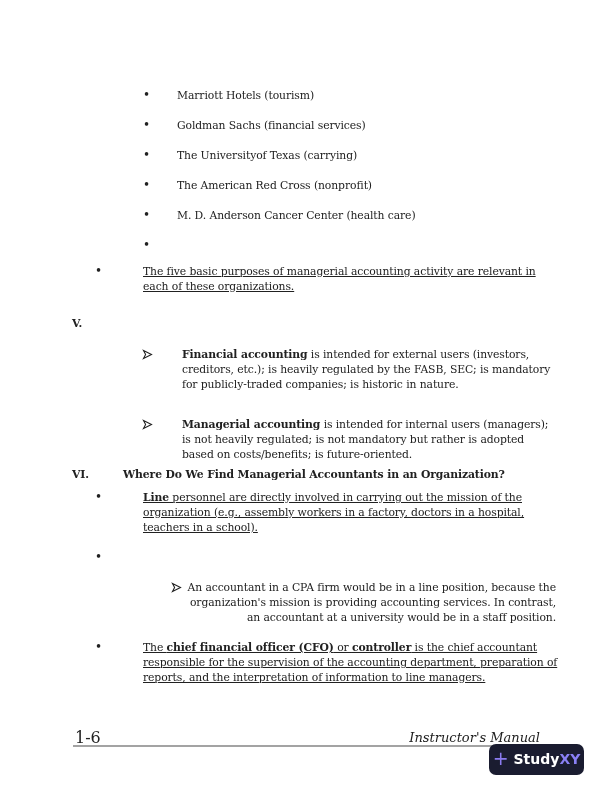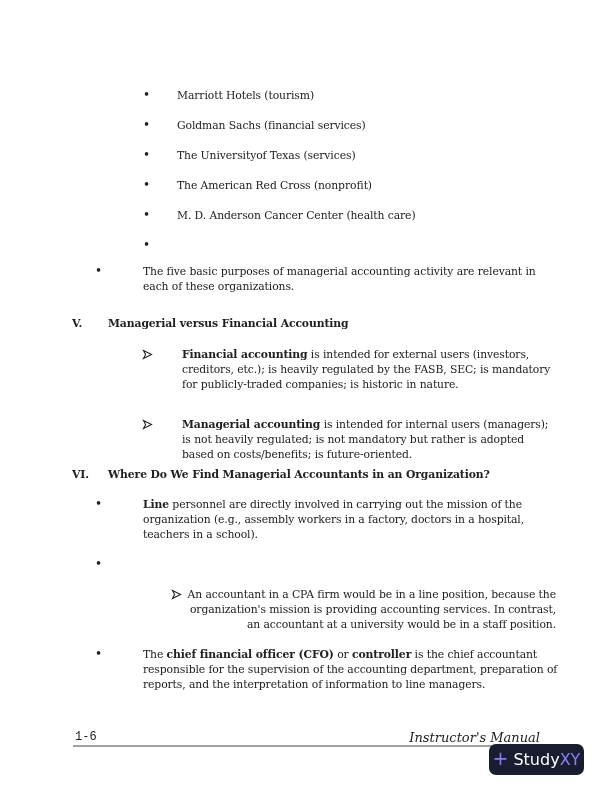--- a/index.html
+++ b/index.html
@@ -15,76 +15,76 @@
 
   
   ul.companies{list-style:none;margin:0 0 11px 0;padding:0;}
   ul.companies li{padding-left:143px;margin-bottom:15px;}
   ul.companies li:last-child{margin-bottom:11px;}
   ul.companies .marker{flex:0 0 34px;font-size:12px;}
 
   
   .level1{padding-left:95px;}
   .level1 .marker{flex:0 0 48px;font-size:12px;}
-  .level1 .txt{width:418px;}
+  .level1 .txt{width:418px;text-decoration:underline;}
 
   
   .heading{padding-left:72px;font-weight:bold;}
   .heading .num{flex:0 0 36px;}
   .heading .txt{width:440px;}
 
   
   .arrow{padding-left:142px;}
   .arrow .marker{flex:0 0 40px;padding-top:2px;}
   .arrow .txt{width:374px;}
 
   .b-five{margin-bottom:22px;}
   .h-v{margin-bottom:16px;}
   .b-fin{margin-bottom:25px;}
   .b-man{margin-bottom:5px;}
-  .h-vi{margin-bottom:15px;}
+  .h-vi{margin-bottom:8px;gap:15px;}
   .b-line{margin-bottom:15px;}
   .b-staff{margin-bottom:15px;}
   .b-cpa{margin-bottom:15px;text-align:right;}
   .b-cfo{margin-bottom:0;}
 
   
-  .footer-page-num{position:absolute;left:75px;top:730px;font-size:12px;letter-spacing:0;font-family:Liberation Mono, monospace;}
+  .footer-page-num{position:absolute;left:75px;top:730px;font-size:16px;letter-spacing:0;}
   .footer-manual{position:absolute;right:72px;top:730px;font-size:13px;font-style:italic;letter-spacing:0;}
   .footer-rule{position:absolute;left:73px;right:71px;top:745px;height:2px;background:#a3a3a3;}
 
   
   .badge{
     position:absolute;left:489px;top:744px;width:95px;height:31px;
     background:#1a1c30;border-radius:7px;display:flex;align-items:center;
     justify-content:center;gap:5px;z-index:5;
     font-family:"DejaVu Sans",sans-serif;
   }
   .badge .plus{color:#8b7bf0;font-size:19px;font-weight:400;line-height:1;margin-top:-2px;}
-  .badge .bn{font-size:16px;font-weight:normal;color:#ffffff;letter-spacing:0;}
+  .badge .bn{font-size:14px;font-weight:bold;color:#ffffff;letter-spacing:0;}
   .badge .bn .accent{color:#8a80f5;}
 </style>
 </head>
 <body>
 
 <div class="page">
   <main class="content">
 
     <ul class="companies">
       <li class="row">
         <span class="marker">•</span>
         <div class="txt">Marriott Hotels (tourism)</div>
       </li>
       <li class="row">
         <span class="marker">•</span>
         <div class="txt">Goldman Sachs (financial services)</div>
       </li>
       <li class="row">
         <span class="marker">•</span>
-        <div class="txt">The Universityof Texas (services)</div>
+        <div class="txt">The Universityof Texas (carrying)</div>
       </li>
       <li class="row">
         <span class="marker">•</span>
         <div class="txt">The American Red Cross (nonprofit)</div>
       </li>
       <li class="row">
         <span class="marker">•</span>
         <div class="txt">M. D. Anderson Cancer Center (health care)</div>
       </li>
       <li class="row">
@@ -92,21 +92,20 @@
       </li>
     </ul>
 
     <div class="row level1 b-five">
       <span class="marker">•</span>
       <div class="txt">The five basic purposes of managerial accounting activity are relevant in each of these organizations.</div>
     </div>
 
     <div class="row heading h-v">
       <span class="num">V.</span>
-      <div class="txt">Managerial versus Financial Accounting</div>
     </div>
 
     <div class="row arrow b-fin">
       <span class="marker">
         <svg width="11" height="11" viewBox="0 0 11 11">
             <path d="M1.5 1.5 L9.5 5.5 L1.5 9.5 L3.6 5.5 Z" fill="none" stroke="#212121" stroke-width="1.1"></path>
           </svg>
       </span>
       <div class="txt"><span class="b">Financial accounting</span><span> is intended for external users (investors, creditors, etc.); is heavily regulated by the FASB, SEC; is mandatory for publicly-traded companies; is historic in nature.</span></div>
     </div>

